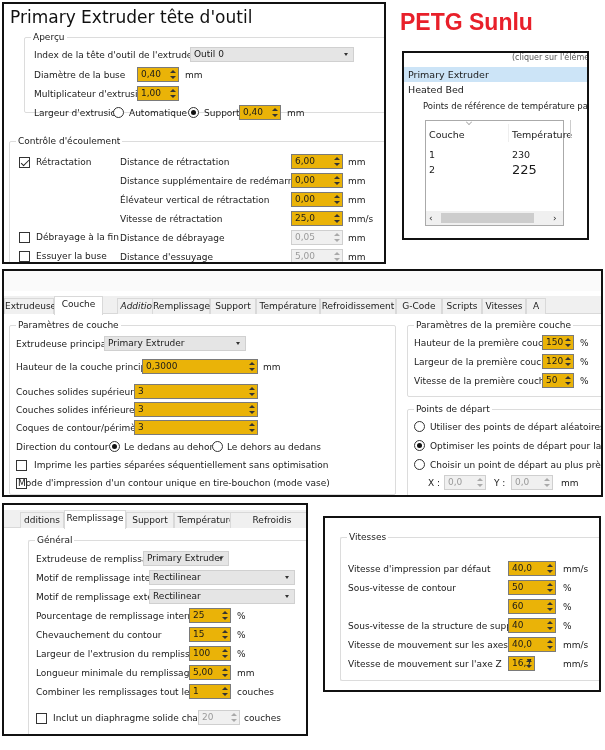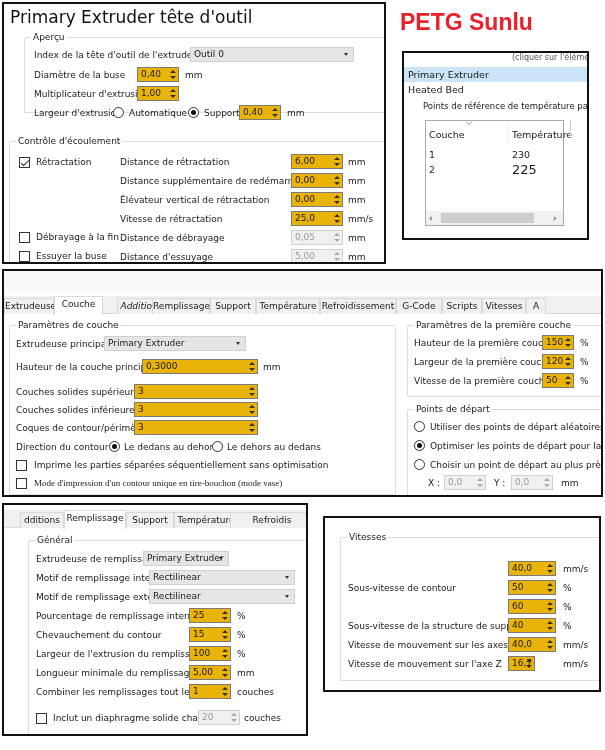--- a/index.html
+++ b/index.html
@@ -215,21 +215,21 @@
 
     <div class="lbl" style="left:6px; top:114px;">Direction du contour :</div>
     <div class="radio on" style="left:99px; top:115px;"></div>
     <div class="lbl" style="left:114px; top:114px;">Le dedans au dehors</div>
     <div class="radio" style="left:202px; top:115px;"></div>
     <div class="lbl" style="left:217px; top:114px;">Le dehors au dedans</div>
 
     <div class="chk" style="left:6px; top:134px;"></div>
     <div class="lbl" style="left:24px; top:132px;">Imprime les parties séparées séquentiellement sans optimisation</div>
     <div class="chk" style="left:6px; top:152px;"></div>
-    <div class="lbl" style="left:24px; top:150px;font-family:Liberation Serif, serif;">Mode d'impression d'un contour unique en tire-bouchon (mode vase)</div>
+    <div class="lbl" style="left:8px; top:150px;">Mode d'impression d'un contour unique en tire-bouchon (mode vase)</div>
   </div>
 
   <div class="grp" style="left:403px; top:54px; width:200px; height:72px;">
     <div class="grp-title">Paramètres de la première couche</div>
     <div id="first-layer-rows"></div>
   <div class="lbl" style="left:6px; top:10px;">Hauteur de la première couche</div>
       <div class="spin" style="left:134px; top:9px; width:32px;"><span>150</span><span class="arr"></span></div>
       <div class="unit" style="left:172px; top:10px;">%</div>
       <div class="lbl" style="left:6px; top:29px;">Largeur de la première couche</div>
       <div class="spin" style="left:134px; top:28px; width:32px;"><span>120</span><span class="arr"></span></div>
@@ -311,20 +311,21 @@
       <div class="lbl" style="left:7px; top:144px;">Combiner les remplissages tout les</div>
       <div class="spin" style="left:160px; top:143px; width:42px;"><span>1</span><span class="arr"></span></div>
       <div class="unit" style="left:208px; top:144px;">couches</div>
     </div>
 </div>
 
 <div class="panel" style="left:323px; top:516px; width:278px; height:176px;">
   <div class="grp" style="left:15px; top:19px; width:270px; height:144px; border-right:none;">
     <div class="grp-title">Vitesses</div>
     <div id="vitesses-rows"></div>
+  <div class="lbl" style="left:7px; top:24px;">Vitesse d'impression par défaut</div>
       <div class="spin" style="left:167px; top:23px; width:48px;"><span>40,0</span><span class="arr"></span></div>
       <div class="unit" style="left:222px; top:24px;">mm/s</div>
       <div class="lbl" style="left:7px; top:43px;">Sous-vitesse de contour</div>
       <div class="spin" style="left:167px; top:42px; width:48px;"><span>50</span><span class="arr"></span></div>
       <div class="unit" style="left:222px; top:43px;">%</div>
       <div class="spin" style="left:167px; top:61px; width:48px;"><span>60</span><span class="arr"></span></div>
       <div class="unit" style="left:222px; top:62px;">%</div>
       <div class="lbl" style="left:7px; top:81px;">Sous-vitesse de la structure de support</div>
       <div class="spin" style="left:167px; top:80px; width:48px;"><span>40</span><span class="arr"></span></div>
       <div class="unit" style="left:222px; top:81px;">%</div>

